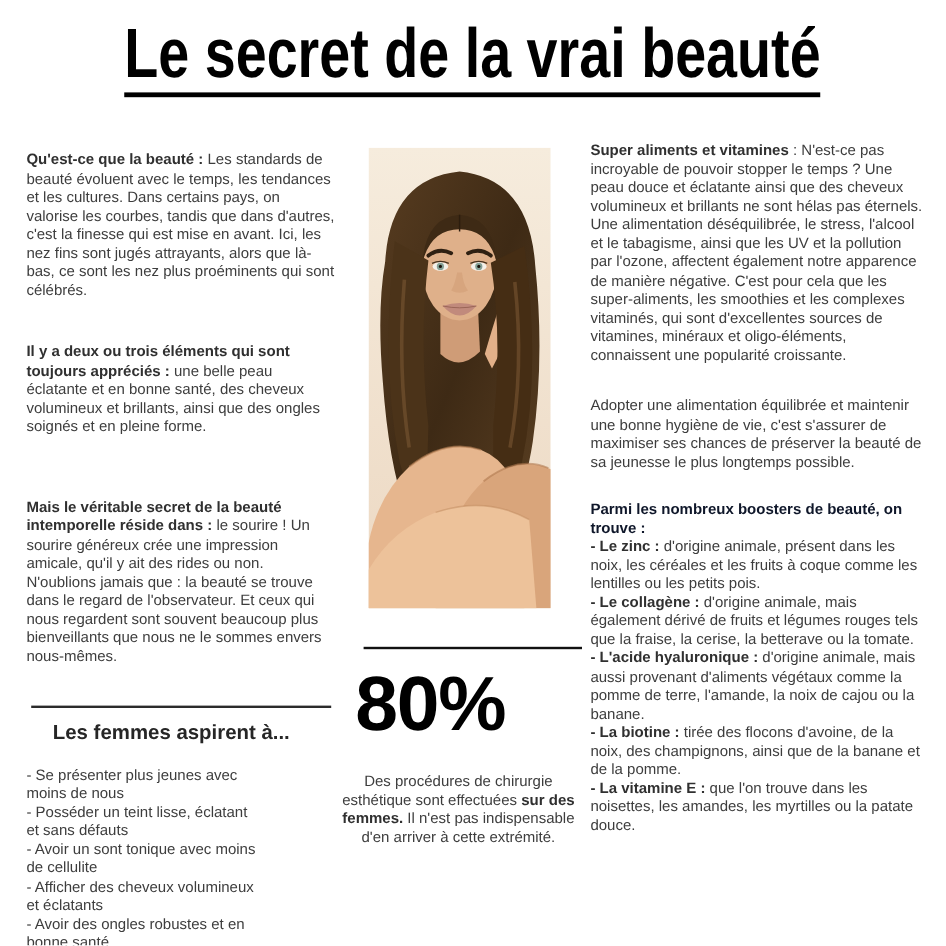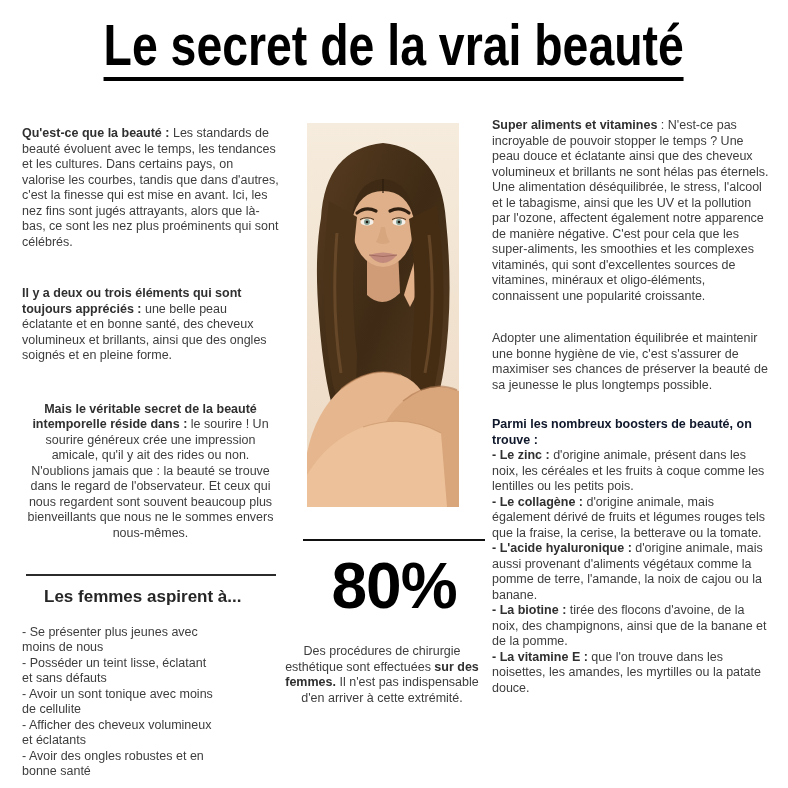--- a/index.html
+++ b/index.html
@@ -14,36 +14,36 @@
     font-size:58px;line-height:58px;font-weight:700;color:#000;
     border-bottom:4px solid #000;padding-bottom:3px;white-space:nowrap;
   }
   
   .body-text{font-size:12.5px;line-height:15.5px;}
   .body-text b{color:#303030;}
   p.para{margin:0;}
   
   .col-left{position:absolute;left:22px;top:126px;width:257px;}
   .col-left .p1{margin-bottom:36px;}
-  .col-left .p2{margin-bottom:38px;}
-  .col-left .p3{margin-bottom:0;text-align:center;}
+  .col-left .p2{margin-bottom:52px;}
+  .col-left .p3{margin-bottom:0;}
   .divider-left{height:0;border-top:2px solid #2b2b2b;width:250px;margin:33px 0 0 4px;}
   .aspire-heading{margin:13px 0 0 22px;font-weight:700;font-size:17px;color:#262626;}
   .aspire-list{margin-top:20px;width:195px;}
   .aspire-list div{margin:0;}
   .col-right{position:absolute;left:492px;top:118px;width:278px;}
   .col-right .p1{margin-bottom:27px;}
   .col-right .p2{margin-bottom:24px;}
   .boosters-heading{font-weight:700;color:#0f172a;margin:0;}
   .booster-item{margin:0;}
   
   .photo-frame{position:absolute;left:307px;top:123px;width:152px;height:384px;overflow:hidden;}
   .divider-center{position:absolute;left:303px;top:539px;width:182px;height:0;border-top:2px solid #111;}
   .stat-value{
-    position:absolute;left:296px;top:552px;width:196px;text-align:center;
+    position:absolute;left:296px;top:552px;width:196px;text-align:left;
     font-size:64px;line-height:68px;font-weight:700;color:#000;letter-spacing:-1px;
   }
   .stat-caption{position:absolute;left:284px;top:644px;width:196px;text-align:center;}
 </style>
 </head>
 <body>
 
 <div class="page">
 
   <div class="title-wrap">

